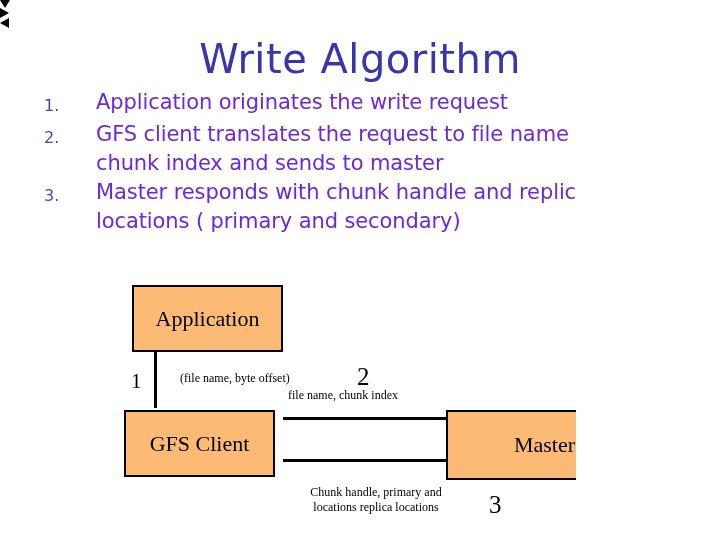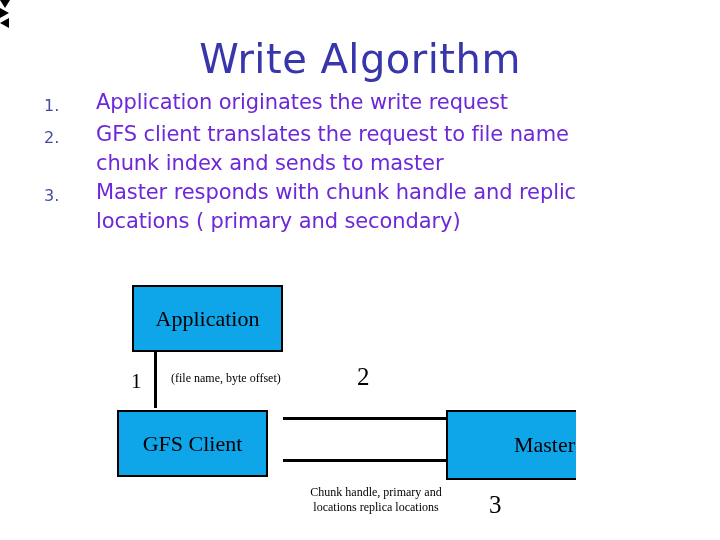--- a/index.html
+++ b/index.html
@@ -71,36 +71,36 @@
     position: absolute;
     left: 0;
     top: 0;
     width: 720px;
     height: 540px;
   }
   .dbox {
     position: absolute;
     box-sizing: border-box;
     border: 2px solid #000000;
-    background: #0ea5e9;
+    background: #fdba74;
     display: flex;
     align-items: center;
     justify-content: center;
     font-family: "Liberation Serif", serif;
     font-size: 22px;
     color: #000000;
   }
   #box-application {
     left: 132px;
     top: 285px;
     width: 151px;
     height: 67px;
   }
   #box-gfsclient {
-    left: 117px;
+    left: 124px;
     top: 410px;
     width: 151px;
     height: 67px;
   }
   #box-master {
     left: 446px;
     top: 410px;
     width: 161px;
     height: 70px;
     padding-left: 36px;
@@ -186,21 +186,21 @@
   
   .edge-label {
     position: absolute;
     font-family: "Liberation Serif", serif;
     font-size: 12px;
     line-height: 15px;
     color: #000000;
     white-space: nowrap;
   }
   #label-file-byte-offset {
-    left: 171px;
+    left: 180px;
     top: 371px;
     text-align: right;
   }
   #label-file-chunk-index {
     left: 288px;
     top: 388px;
   }
   #label-chunk-handle {
     left: 286px;
     top: 485px;
@@ -250,20 +250,21 @@
 
     <div class="aline" id="arrow3-shaft"></div>
     <div id="arrow3-head"></div>
 
     <div class="step-digit" id="step-1">1</div>
     <div class="step-digit" id="step-2">2</div>
     <div class="step-digit" id="step-3">3</div>
 
     <div class="edge-label" id="label-file-byte-offset">(file name, byte offset)</div>
 
+    <div class="edge-label" id="label-file-chunk-index">file name, chunk index</div>
 
     <div class="edge-label" id="label-chunk-handle">
       <div>Chunk handle, primary and</div>
       <div>locations replica locations</div>
     </div>
 
   </div>
 
 </div>
 

